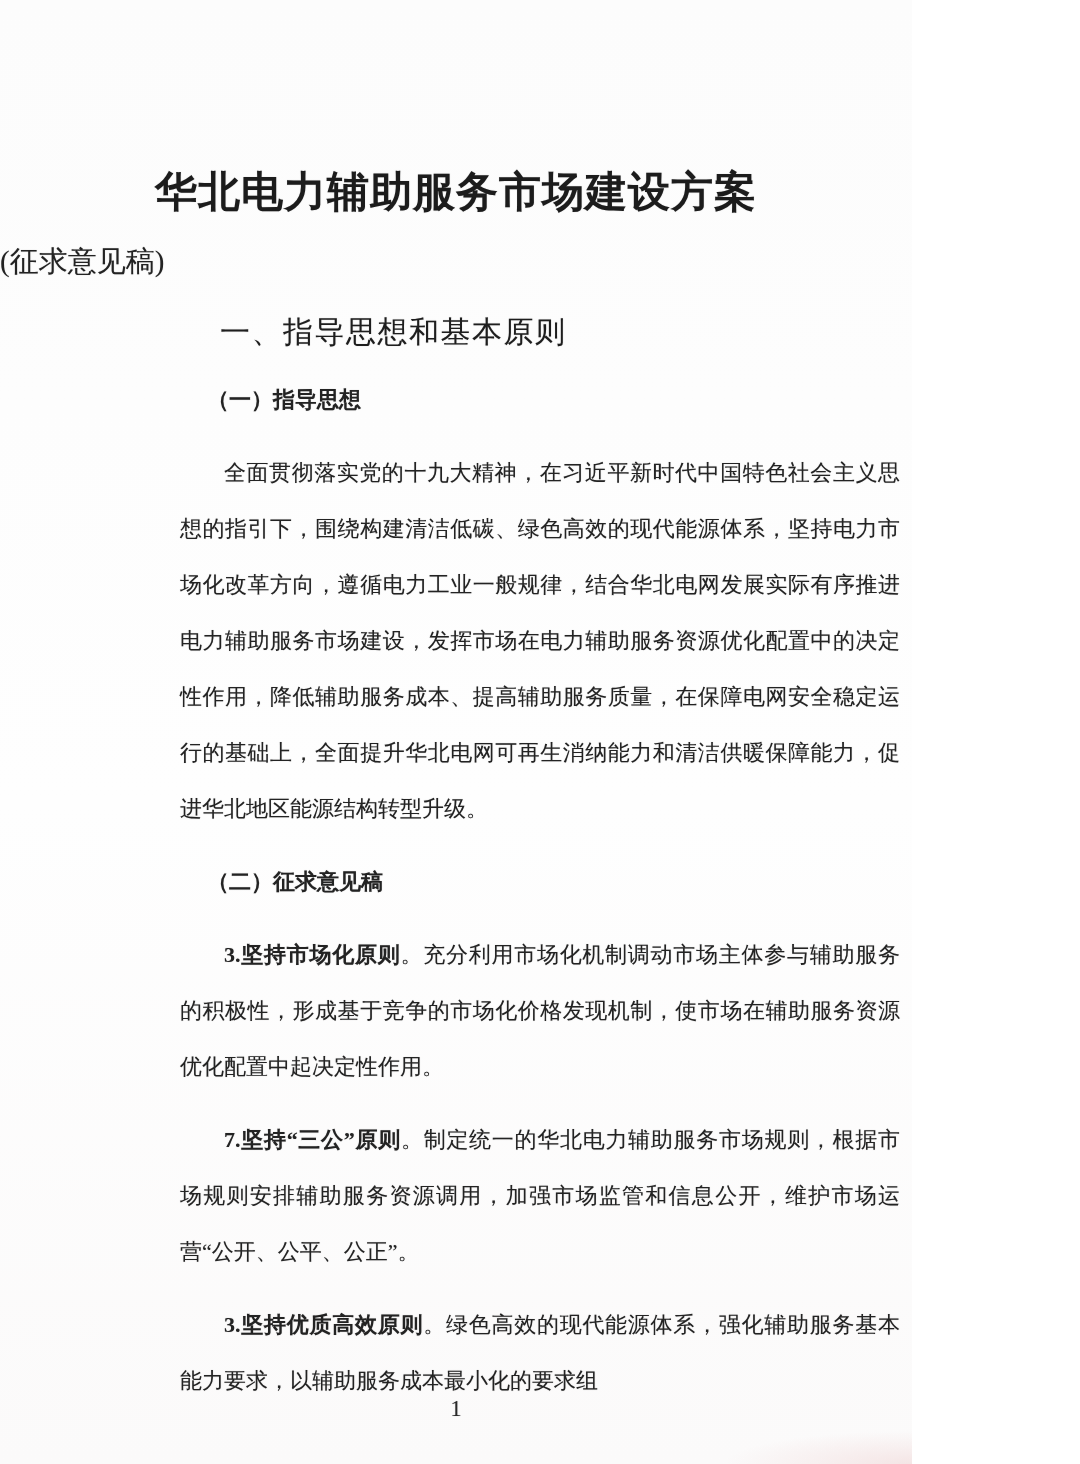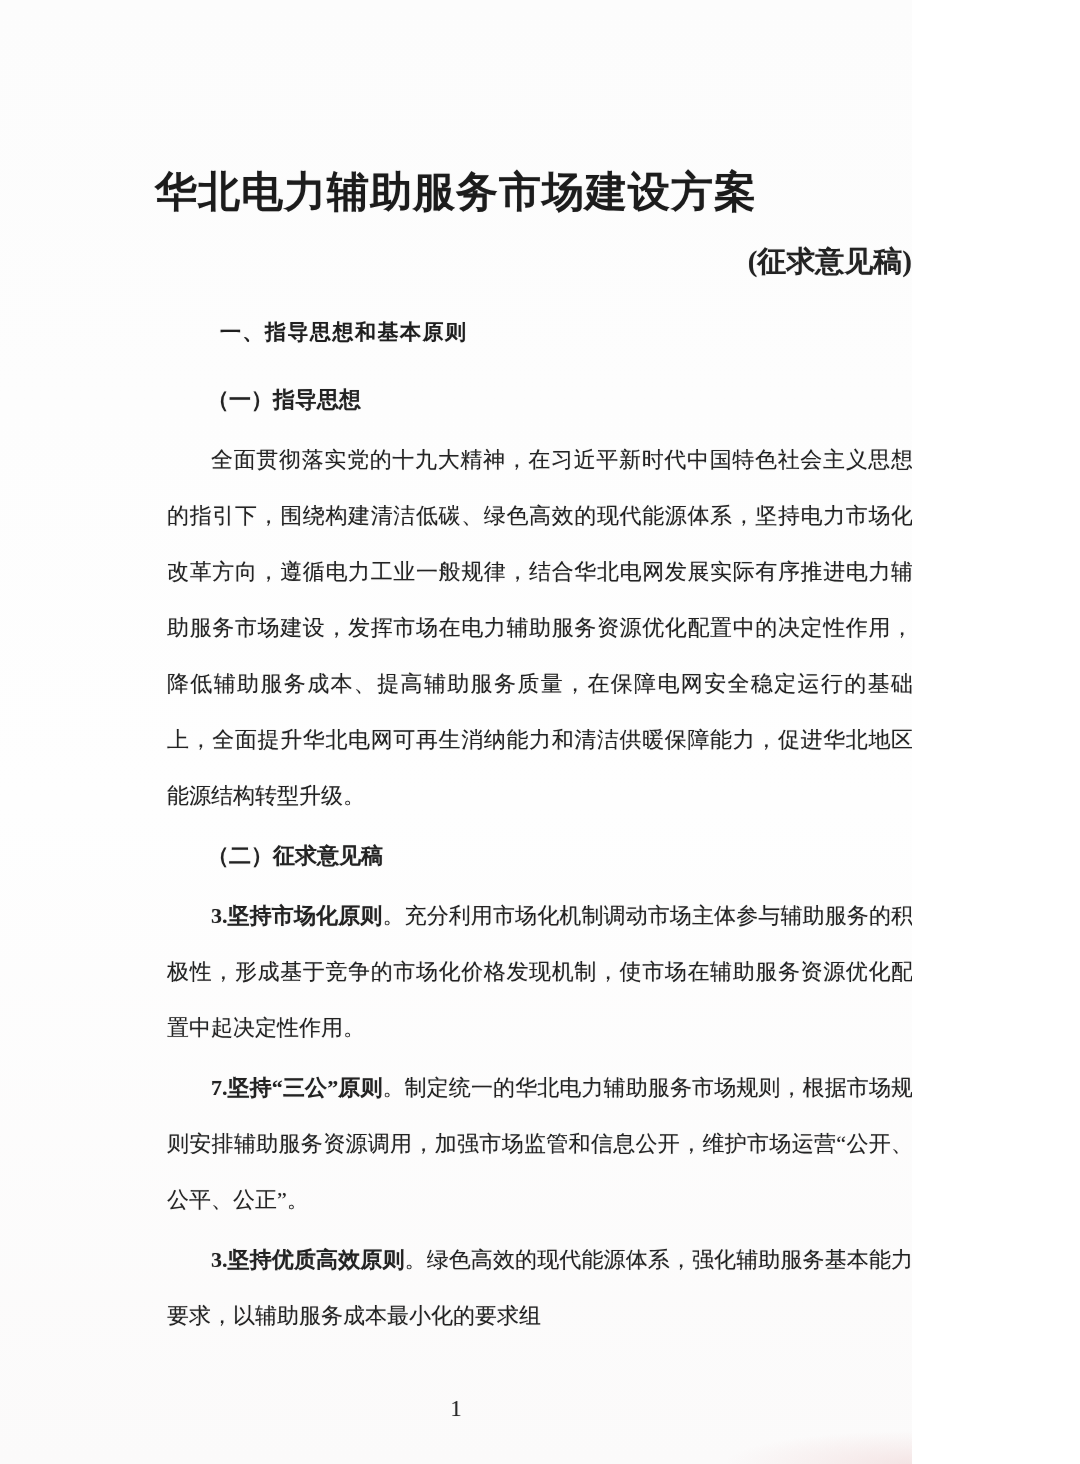--- a/index.html
+++ b/index.html
@@ -29,52 +29,52 @@
     font-size: 42px;
     line-height: 50px;
     letter-spacing: 1px;
     color: #1c1c1c;
   }
   .doc-subtitle {
     position: absolute;
     top: 243px;
     left: 0;
     width: 100%;
-    text-align: right;
-    font-weight: 700;
+    text-align: left;
+    font-weight: 400;
     font-size: 29px;
     line-height: 36px;
   }
   .section-heading {
     position: absolute;
     top: 313px;
     left: 220px;
     font-family: "Liberation Sans", sans-serif;
-    font-weight: 700;
-    font-size: 21px;
+    font-weight: 400;
+    font-size: 30px;
     line-height: 37px;
     letter-spacing: 1.5px;
     color: #1e1e1e;
     text-align: right;
   }
   .doc-body {
     position: absolute;
     top: 372px;
     left: 163px;
     width: 754px;
     font-size: 22px;
     line-height: 56px;
   }
   .subsection-heading {
     font-weight: 700;
     text-indent: 2em;
     white-space: nowrap;
   }
   .doc-body p {
-    margin: 4px;
+    margin: 17px;
     text-indent: 2em;
     text-align: justify;
     font-family: Liberation Serif, serif;
   }
   .principle-lead {
     font-weight: 700;
   }
   .page-number {
     position: absolute;
     top: 1395px;

